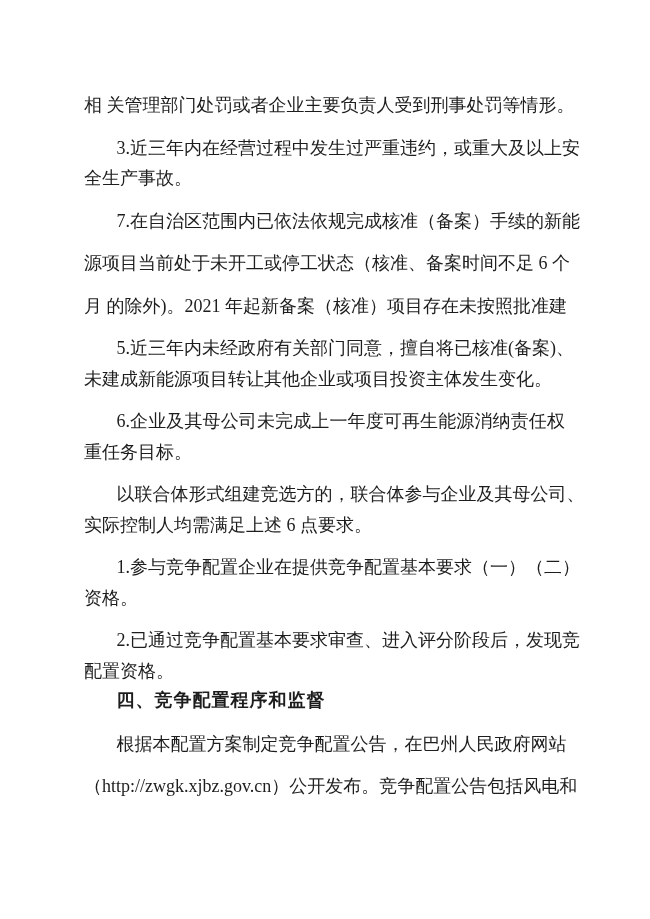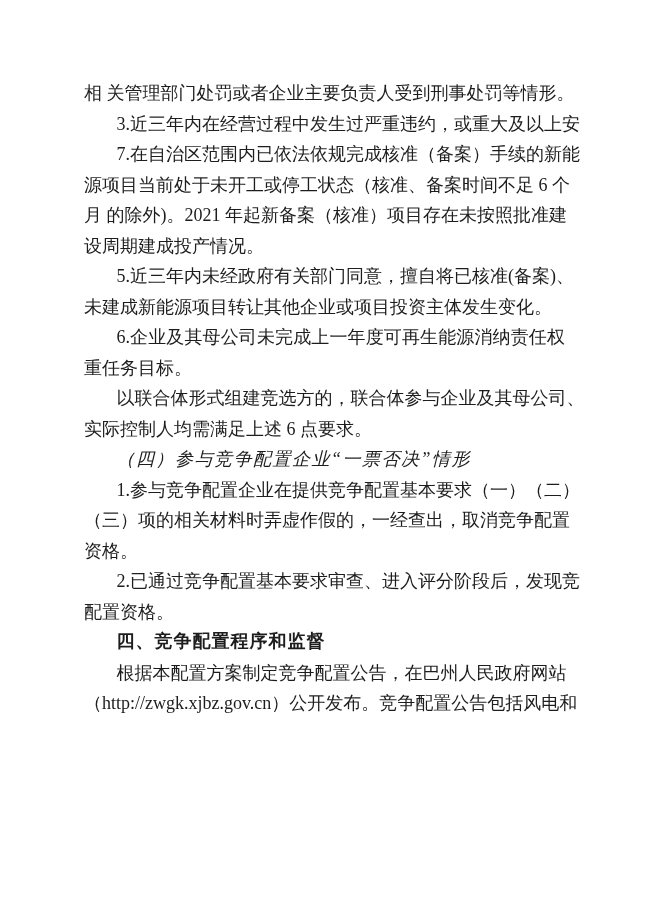--- a/index.html
+++ b/index.html
@@ -25,20 +25,21 @@
     line-height: 30.5px;
     font-size: 18px;
     color: #1d1d1d;
     font-family: "Liberation Serif", serif;
     white-space: nowrap;
     text-align: left;
   }
   .line.fill {
     text-align: justify;
     text-align-last: justify;
+    margin-top: 12px;
   }
   .line.indent {
     text-indent: 1.8em;
   }
   .line.kaiti {
     font-style: italic;
     letter-spacing: 1.5px;
   }
   .line.hei {
     font-weight: 700;
@@ -46,33 +47,31 @@
     letter-spacing: 1px;
   }
 </style>
 </head>
 <body>
 
 <div class="page">
   <div class="text-block">
       <div class="line fill">相 关管理部门处罚或者企业主要负责人受到刑事处罚等情形。</div>
       <div class="line indent fill">3.近三年内在经营过程中发生过严重违约，或重大及以上安</div>
+      <div class="line">全生产事故。</div>
       <div class="line indent fill">7.在自治区范围内已依法依规完成核准（备案）手续的新能</div>
       <div class="line fill">源项目当前处于未开工或停工状态（核准、备案时间不足 6 个</div>
       <div class="line fill">月 的除外)。2021 年起新备案（核准）项目存在未按照批准建</div>
-      <div class="line">设周期建成投产情况。</div>
       <div class="line indent fill">5.近三年内未经政府有关部门同意，擅自将已核准(备案)、</div>
       <div class="line">未建成新能源项目转让其他企业或项目投资主体发生变化。</div>
       <div class="line indent fill">6.企业及其母公司未完成上一年度可再生能源消纳责任权</div>
       <div class="line">重任务目标。</div>
       <div class="line indent fill">以联合体形式组建竞选方的，联合体参与企业及其母公司、</div>
       <div class="line">实际控制人均需满足上述 6 点要求。</div>
-      <div class="line indent kaiti">（四）参与竞争配置企业“一票否决”情形</div>
       <div class="line indent fill">1.参与竞争配置企业在提供竞争配置基本要求（一）（二）</div>
-      <div class="line fill">（三）项的相关材料时弄虚作假的，一经查出，取消竞争配置</div>
       <div class="line">资格。</div>
       <div class="line indent fill">2.已通过竞争配置基本要求审查、进入评分阶段后，发现竞</div>
       <div class="line">配置资格。</div>
       <div class="line indent hei">四、竞争配置程序和监督</div>
       <div class="line indent fill">根据本配置方案制定竞争配置公告，在巴州人民政府网站</div>
       <div class="line fill">（http://zwgk.xjbz.gov.cn）公开发布。竞争配置公告包括风电和</div>
     </div>
 </div>
 
 </body></html>

